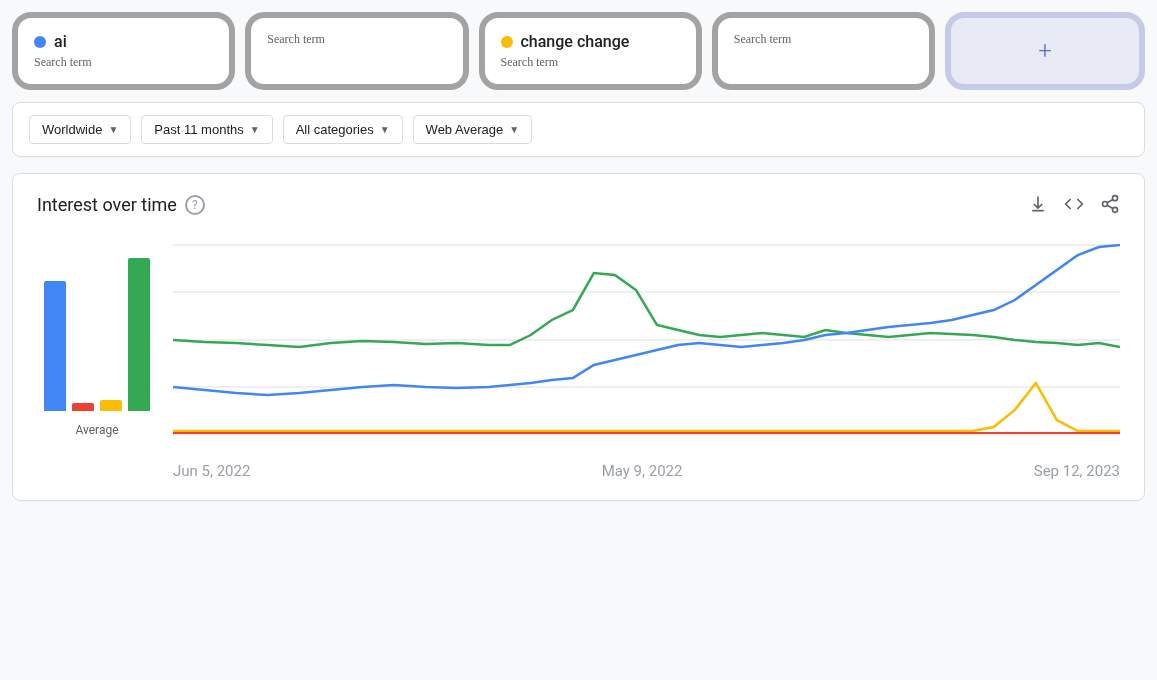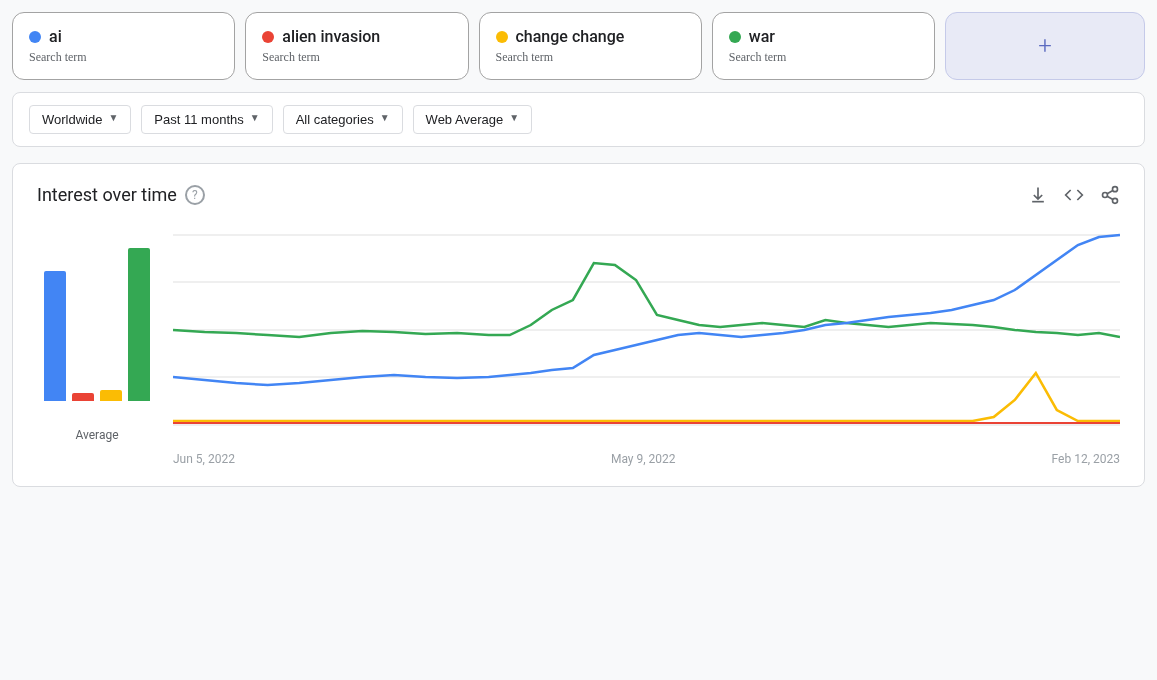--- a/index.html
+++ b/index.html
@@ -18,22 +18,22 @@
 
     
     .search-terms-row {
       display: flex;
       gap: 10px;
       margin-bottom: 12px;
     }
 
     .search-term-card {
       background: #fff;
-      border: 1px solid #a3a3a3;
-      border-radius: 12px;
+      border: 6px solid #a3a3a3;
+      border-radius: 19px;
       padding: 14px 16px;
       flex: 1;
       min-width: 0;
     }
 
     .search-term-card:last-child {
       background: #e8eaf6;
       border-color: #c5cae9;
       display: flex;
       align-items: center;
@@ -78,21 +78,21 @@
       gap: 10px;
       margin-bottom: 16px;
       background: #fff;
       padding: 12px 16px;
       border-radius: 8px;
       border: 1px solid #dadce0;
     }
 
     .filter-btn {
       display: flex;
-      align-items: flex-start;
+      align-items: center;
       gap: 6px;
       padding: 6px 12px;
       border: 1px solid #dadce0;
       border-radius: 4px;
       background: #fff;
       cursor: pointer;
       font-size: 13px;
       color: #202124;
     }
 
@@ -104,21 +104,21 @@
     
     .chart-section {
       background: #fff;
       border-radius: 8px;
       border: 1px solid #dadce0;
       padding: 20px 24px;
     }
 
     .chart-header {
       display: flex;
-      align-items: flex-end;
+      align-items: flex-start;
       justify-content: space-between;
       margin-bottom: 20px;
     }
 
     .chart-title-group {
       display: flex;
       align-items: center;
       gap: 8px;
     }
 
@@ -179,79 +179,71 @@
     }
 
     .avg-bar {
       width: 22px;
       border-radius: 2px 2px 0 0;
     }
 
     .avg-label {
       font-size: 12px;
       color: #5f6368;
-      margin-top: 23px;
+      margin-top: 8px;
       text-align: center;
     }
 
     
     .line-chart-container {
       flex: 1;
       position: relative;
     }
 
     .chart-svg {
       width: 100%;
       height: 220px;
     }
 
     .axis-labels {
       display: flex;
       justify-content: space-between;
       padding: 4px 0 0 0;
-      font-size: 12px;
+      font-size: 15px;
       color: #9aa0a6;
     }
   </style>
 </head>
 <body>
 
 <div class="main-container">
 
   <div class="search-terms-row">
 
     <div class="search-term-card">
       <div class="term-header">
         <span class="dot" style="background:#4285f4"></span>
         <span class="term-name">ai</span>
       </div>
       <div class="term-type">Search term</div>
     </div>
 
     <div class="search-term-card">
-      <div class="term-header">
-        <span class="dot" style="background:#ea4335"></span>
-        <span class="term-name">alien invasion</span>
-      </div>
       <div class="term-type">Search term</div>
     </div>
 
     <div class="search-term-card">
       <div class="term-header">
         <span class="dot" style="background:#fbbc04"></span>
         <span class="term-name">change change</span>
       </div>
       <div class="term-type">Search term</div>
     </div>
 
     <div class="search-term-card">
-      <div class="term-header">
-        <span class="dot" style="background:#34a853"></span>
-        <span class="term-name">war</span>
-      </div>
       <div class="term-type">Search term</div>
     </div>
 
     <div class="search-term-card" style="max-width:200px;">
       <span class="add-term-icon">+</span>
     </div>
 
   </div>
 
   <div class="filters-row">
@@ -342,20 +334,20 @@
 
           <polyline points="0,196 30,196 60,196 90,196 120,196 150,196 180,196 210,196 240,196 270,196 300,196 320,196 340,196 360,196 380,196 400,196 420,196 440,196 460,196 480,196 500,196 520,196 540,196 560,196 580,196 600,196 620,196 640,196 660,196 680,196 700,196 720,196 740,196 760,196 780,192 800,175 820,148 840,185 860,196 880,196 900,196" fill="none" stroke="#fbbc04" stroke-width="2.5"></polyline>
 
           <polyline points="0,198 100,198 200,198 300,198 400,198 500,198 600,198 700,198 800,198 900,198" fill="none" stroke="#ea4335" stroke-width="2"></polyline>
 
         </svg>
 
         <div class="axis-labels">
           <span>Jun 5, 2022</span>
           <span>May 9, 2022</span>
-          <span>Feb 12, 2023</span>
+          <span>Sep 12, 2023</span>
         </div>
       </div>
 
     </div>
   </div>
 
 </div>
 
 </body></html>

